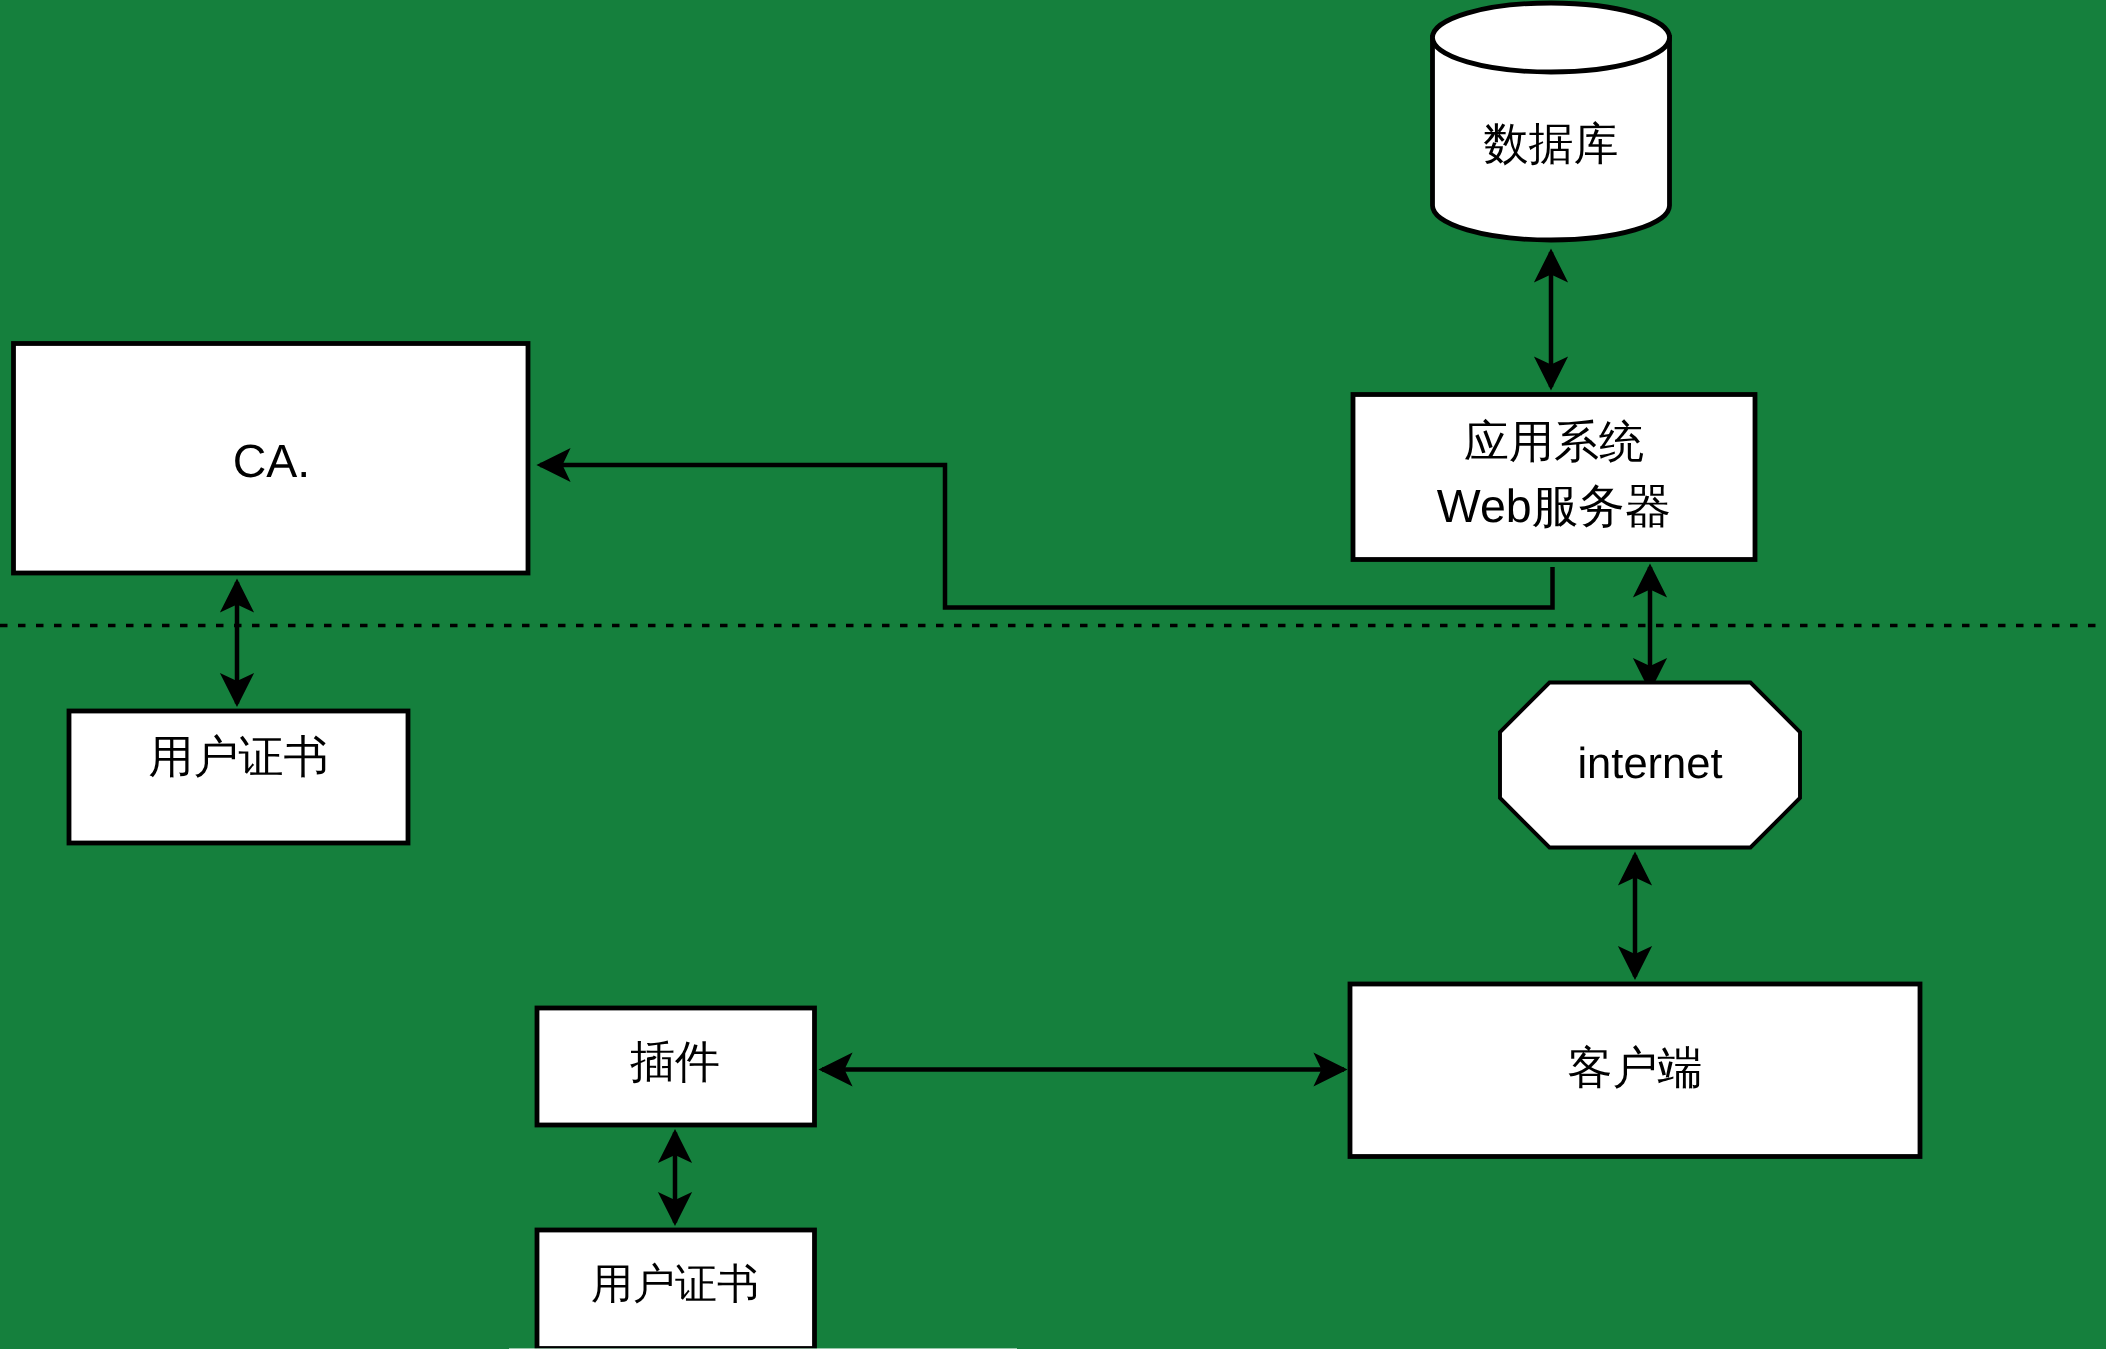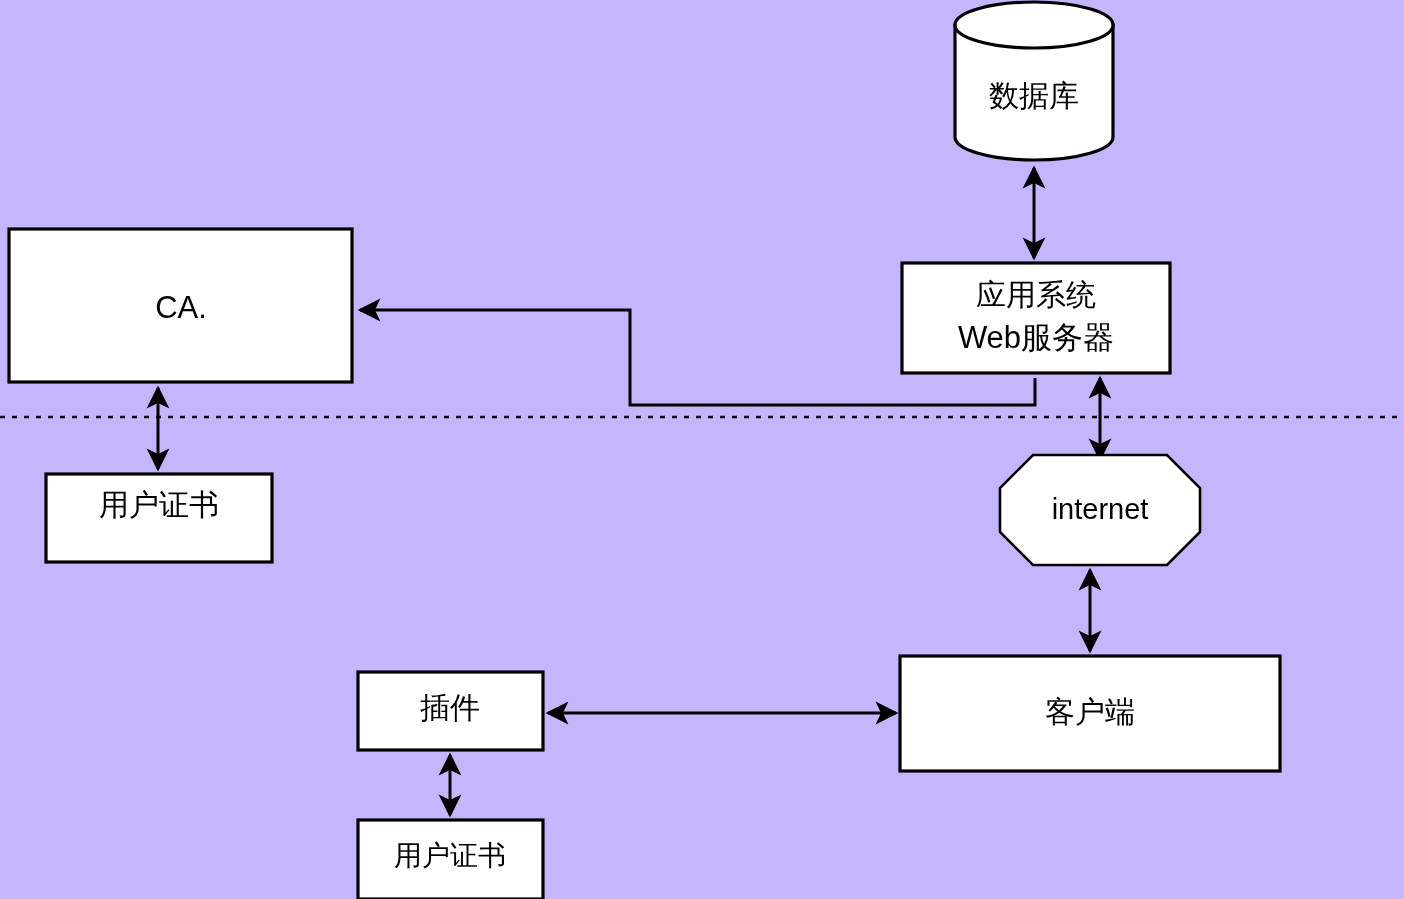--- a/index.html
+++ b/index.html
@@ -10,21 +10,21 @@
   body {
     width: 1404px;
     height: 899px;
     overflow: hidden;
     font-family: "Liberation Sans", "DejaVu Sans", sans-serif;
   }
   #diagram-root {
     position: relative;
     width: 1404px;
     height: 899px;
-    background: #c4b5fd;
+    background: #15803d;
   }
   svg#diagram-canvas {
     position: absolute;
     top: 0;
     left: 0;
     width: 1404px;
     height: 899px;
     display: block;
   }
   .node-shape {

